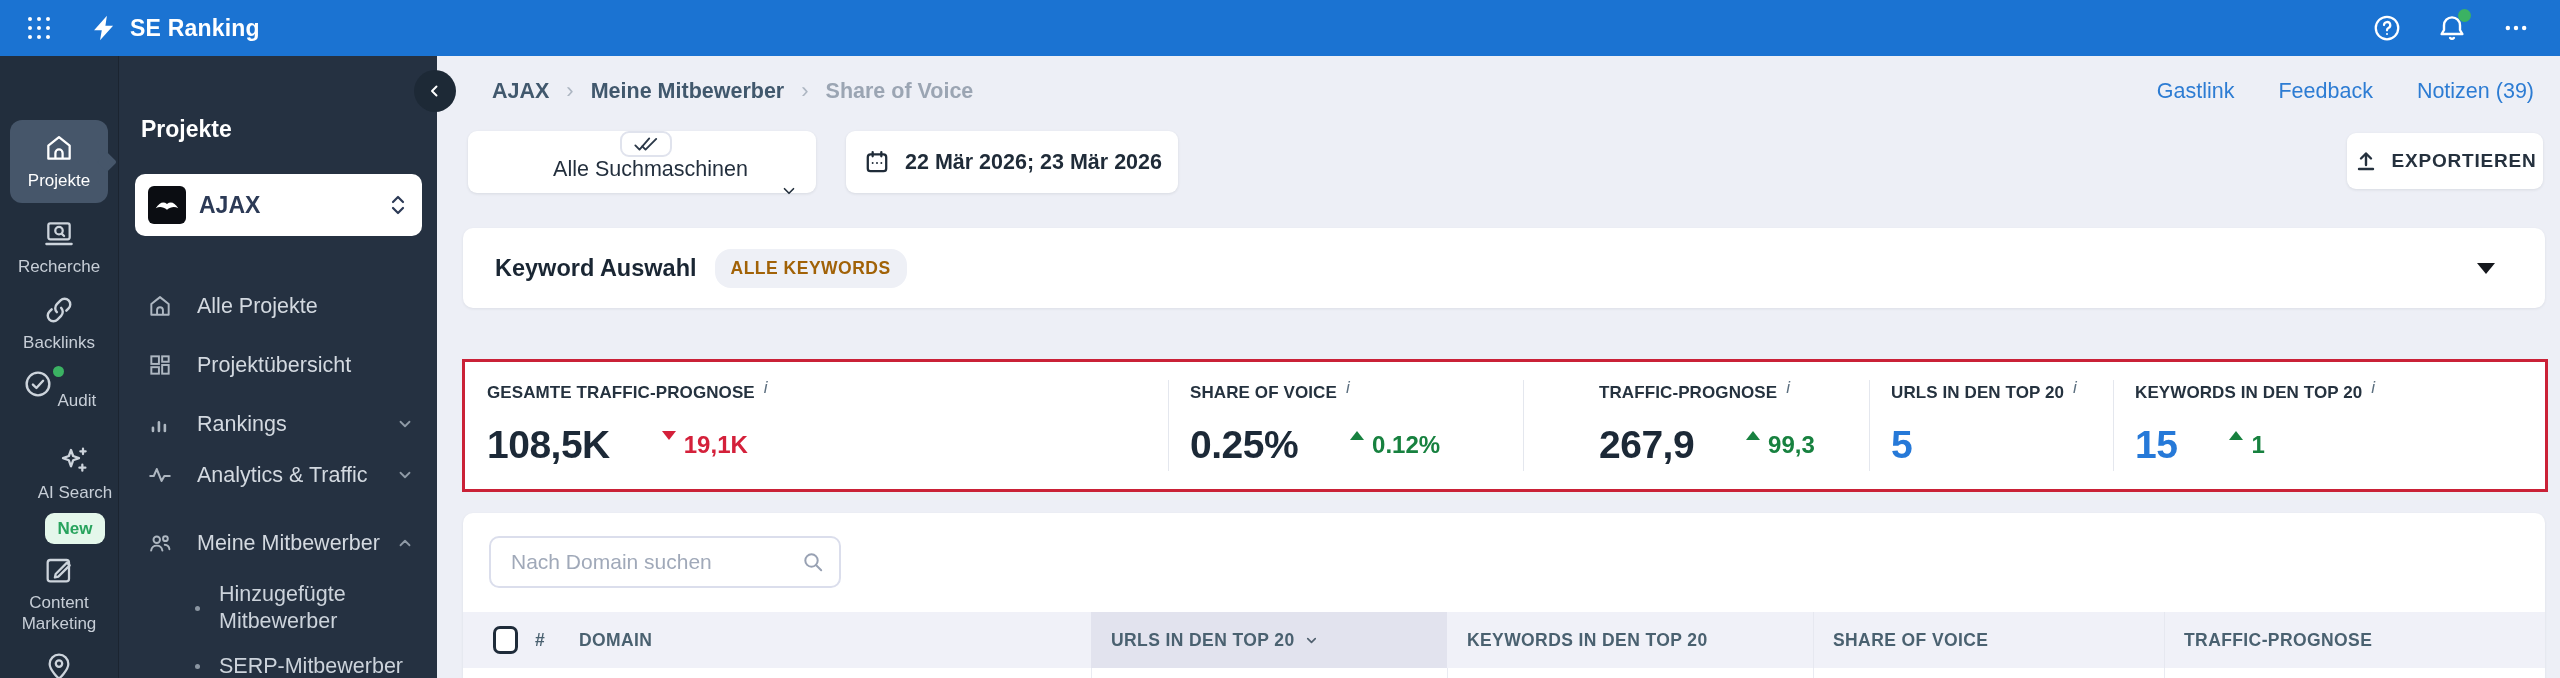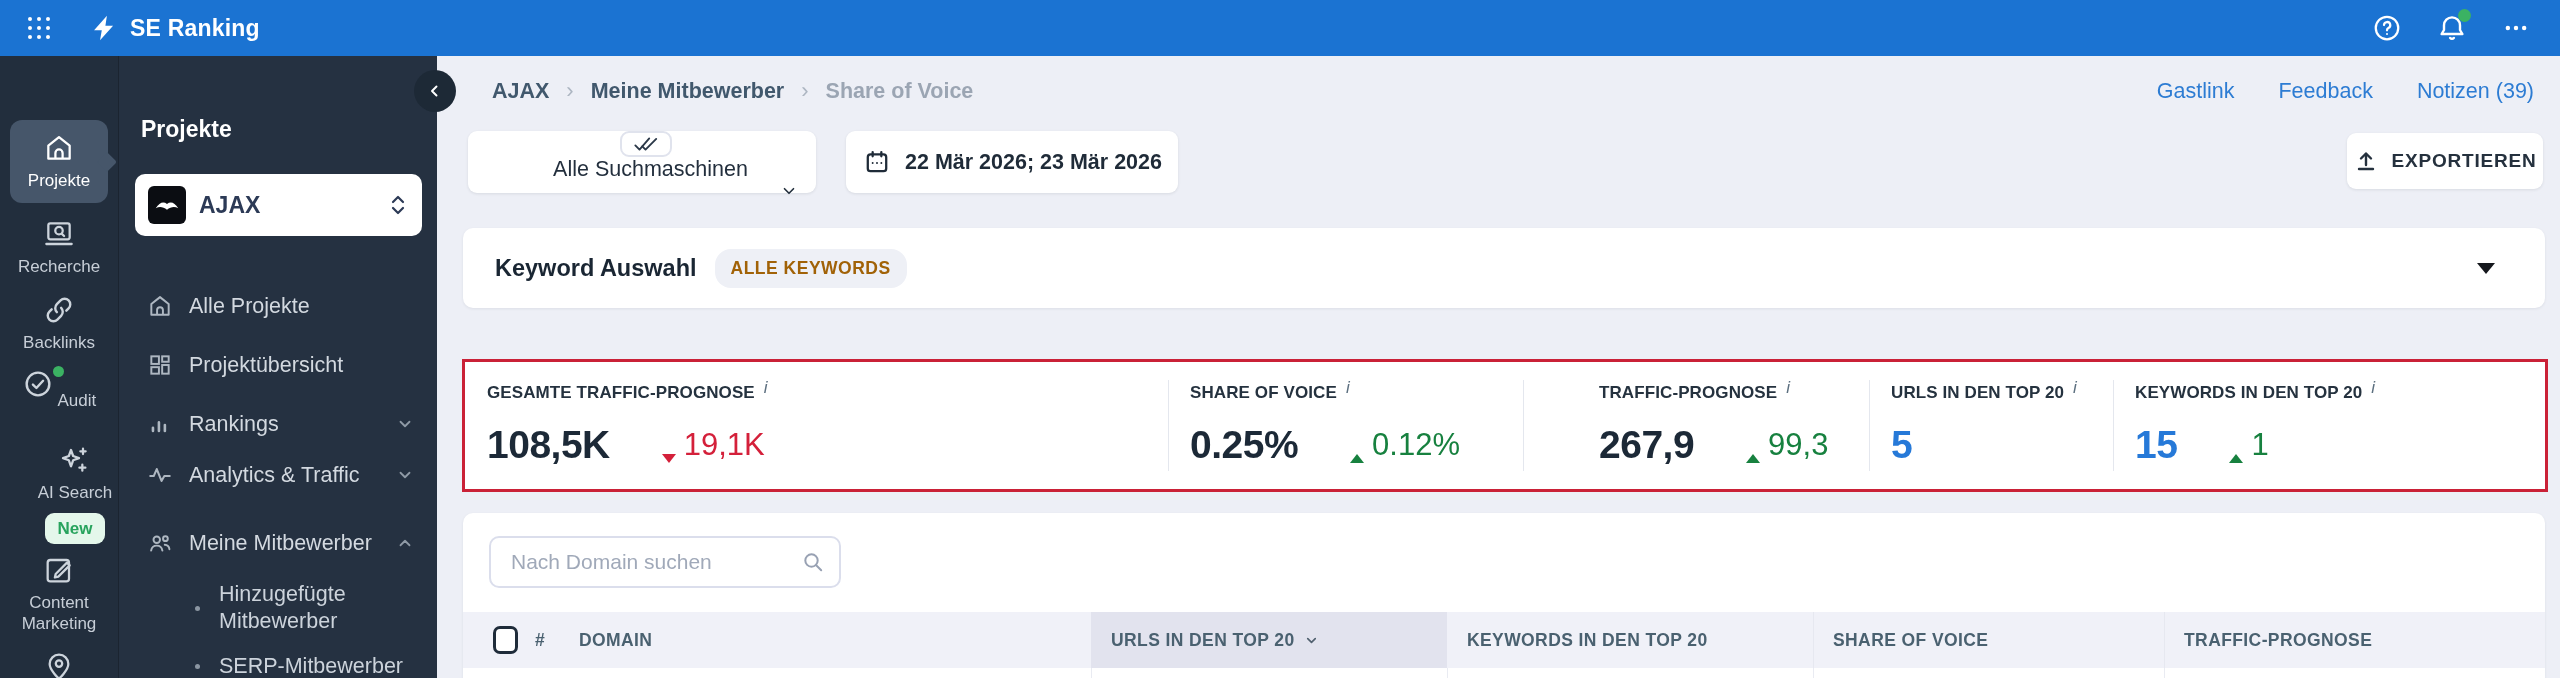--- a/index.html
+++ b/index.html
@@ -39,21 +39,21 @@
   .sb-heading{position:absolute;left:22px;top:60px;color:#fff;font-size:23px;font-weight:700;}
   .sb-select{position:absolute;left:16px;top:118px;width:287px;height:62px;background:#fff;
              border-radius:10px;display:flex;align-items:center;cursor:pointer;}
   .sb-fav{margin-left:13px;width:38px;height:38px;border-radius:6px;background:#0b0d12;
           display:flex;align-items:center;justify-content:center;}
   .sb-sel-label{margin-left:13px;font-size:23px;font-weight:600;color:#2c3a56;}
   .sb-sel-chev{margin-left:auto;margin-right:14px;color:#2c3a56;display:flex;}
   .sb-item{position:absolute;left:0;width:319px;height:56px;display:flex;align-items:center;
            color:#d3d9e0;font-size:21.5px;cursor:pointer;}
   .sb-item .sicon{margin-left:28px;width:26px;height:26px;color:#aeb7c1;flex:0 0 26px;}
-  .sb-item .slabel{margin-left:16px;}
+  .sb-item .slabel{margin-left:24px;}
   .sb-item .chev{margin-left:auto;margin-right:24px;color:#8f9aa6;display:flex;}
   .sb-sub{position:absolute;left:0;width:319px;display:flex;align-items:center;
           color:#ccd3db;font-size:21.5px;line-height:27px;cursor:pointer;}
   .sb-sub .dot{flex:0 0 5px;width:5px;height:5px;border-radius:50%;background:#8b96a2;
                margin-left:76px;margin-right:19px;}
 
   
   .main{position:absolute;left:437px;top:56px;width:2123px;height:622px;background:#edeff6;}
   .collapse-btn{position:absolute;left:414px;top:70px;width:42px;height:42px;border-radius:50%;
                 background:#1d2936;z-index:6;display:flex;align-items:center;justify-content:center;
@@ -94,21 +94,21 @@
   
   .metrics{position:absolute;left:25px;top:303px;width:2086px;height:133px;background:#fff;
            border:3px solid #ca2137;box-sizing:border-box;}
   .metric{position:absolute;top:0;height:127px;box-sizing:border-box;padding:21px 0 0 22px;}
   .m-label{font-size:17px;font-weight:700;letter-spacing:.1px;color:#25323f;white-space:nowrap;}
   .m-info{display:inline-block;margin-left:9px;font-size:17px;font-style:italic;color:#5d7080;
           transform:translateY(-5px);font-weight:400;cursor:pointer;}
   .m-valrow{margin-top:20px;display:flex;align-items:center;gap:36px;}
   .m-val{font-size:39px;font-weight:700;letter-spacing:-.5px;color:#1c2937;}
   .m-val.blue{color:#2679d8;}
-  .m-delta{display:flex;align-items:flex-end;margin-left:16px;font-size:31px;font-weight:400;}
+  .m-delta{display:flex;align-items:flex-start;margin-left:16px;font-size:24px;font-weight:700;}
   .m-delta.down{color:#d4203a;}
   .m-delta.up{color:#17813f;}
   .tri{width:0;height:0;margin-right:8px;}
   .tri.down{border-left:7px solid transparent;border-right:7px solid transparent;
             border-top:9px solid #d4203a;}
   .tri.up{border-left:7px solid transparent;border-right:7px solid transparent;
           border-bottom:9px solid #17813f;}
   .mdiv{position:absolute;top:18px;height:91px;width:1px;background:#e4e7ee;}
 
   

